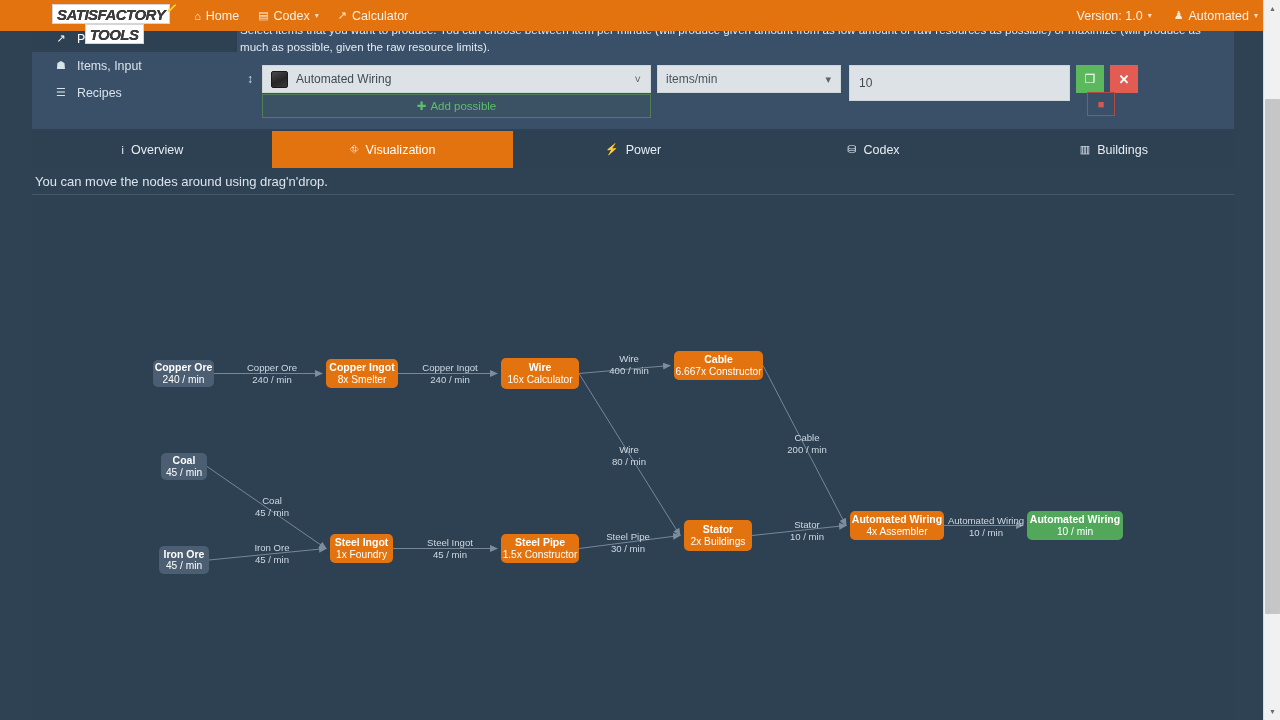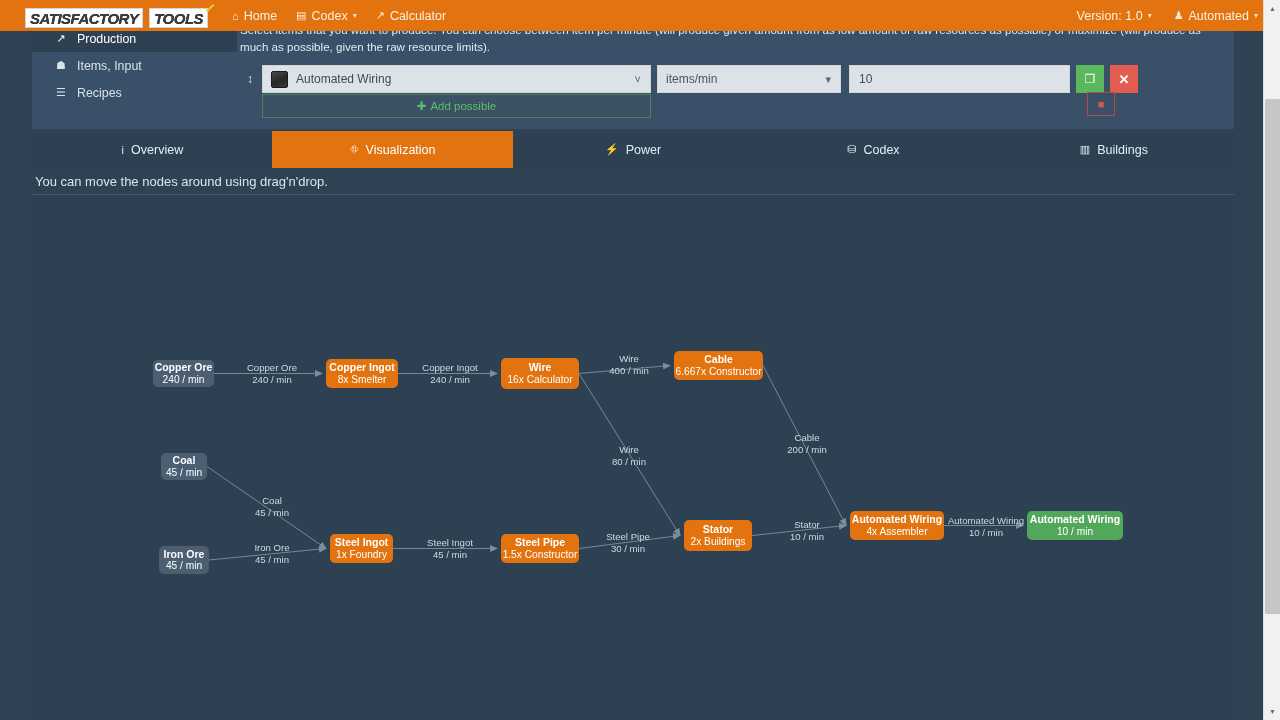--- a/index.html
+++ b/index.html
@@ -13,22 +13,22 @@
   #app { position: relative; width: 1280px; height: 720px; background: #2e4254; }
 
   
   .navbar {
     position: absolute; top: 0; left: 0; width: 1280px; height: 31px;
     background: #e2730f;
     display: flex; align-items: center;
     z-index: 40;
   }
   .brand {
-    margin-left: 25px; display: flex; align-items: flex-end;
-    height: 24px; position: relative;
+    margin-left: 52px; display: flex; align-items: center;
+    height: 24px; position: relative; flex-direction: column;
   }
   .brand-box {
     background: #ffffff; color: #3d3d3d;
     font-weight: 900; font-style: italic;
     font-size: 15px; line-height: 17px;
     padding: 1px 4px 0 4px;
     letter-spacing: -0.5px;
     border: 1px solid #d5d5d5;
     text-shadow: 0 0 0 #000;
   }
@@ -89,21 +89,21 @@
     border: 1px solid #4f7f57; background: #3b5265;
     color: #5bbf6a; font-size: 11.5px;
     display: flex; align-items: center; justify-content: center; gap: 4px; cursor: pointer;
   }
   .unitbox {
     width: 184px; height: 28px; margin-left: 6px; background: #dde2e6;
     border: 1px solid #cfd6da; display: flex; align-items: center;
     padding: 0 8px; font-size: 12px; color: #4a555e; position: relative; cursor: pointer;
   }
   .amountbox {
-    width: 221px; height: 28px; margin-left: 8px; background: #dde2e6;
+    width: 221px; height: 36px; margin-left: 8px; background: #dde2e6;
     border: 1px solid #cfd6da; display: flex; align-items: center;
     padding: 0 9px; font-size: 12px; color: #3f4a52; cursor: text;
   }
   .btn-sq {
     width: 28px; height: 28px; margin-left: 6px; border: none;
     display: flex; align-items: center; justify-content: center;
     color: #fff; font-size: 12px; cursor: pointer;
   }
   .btn-copy { background: #5cb85c; }
   .btn-x { background: #e25c52; font-size: 13px; font-weight: bold; }

